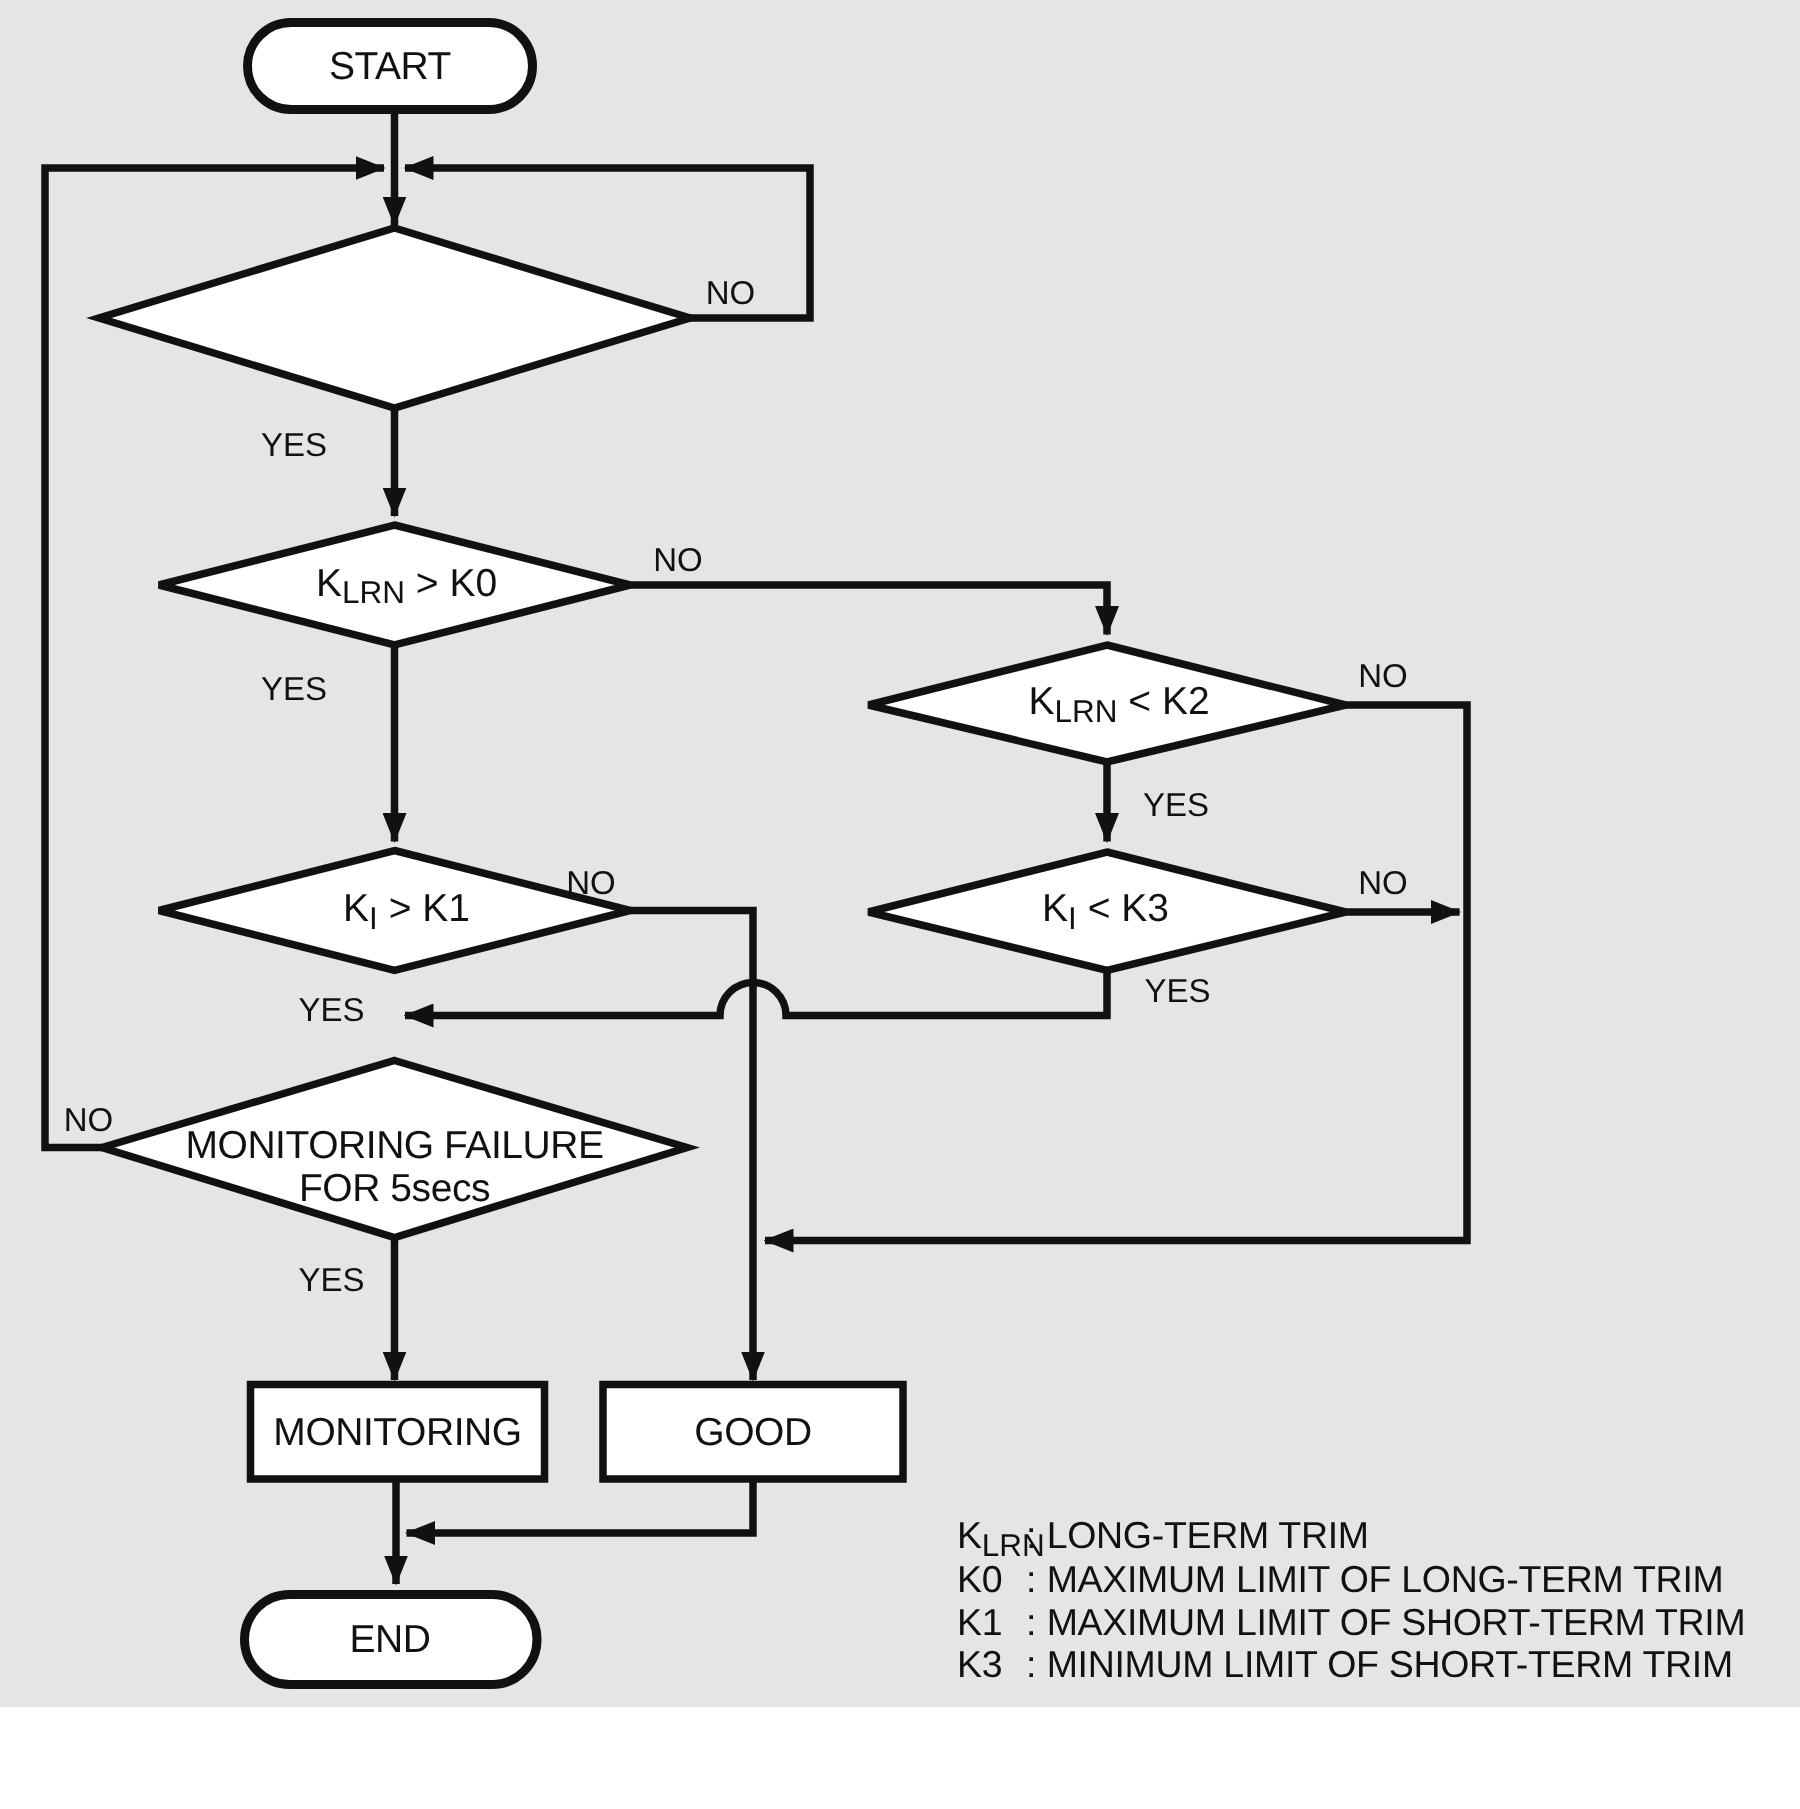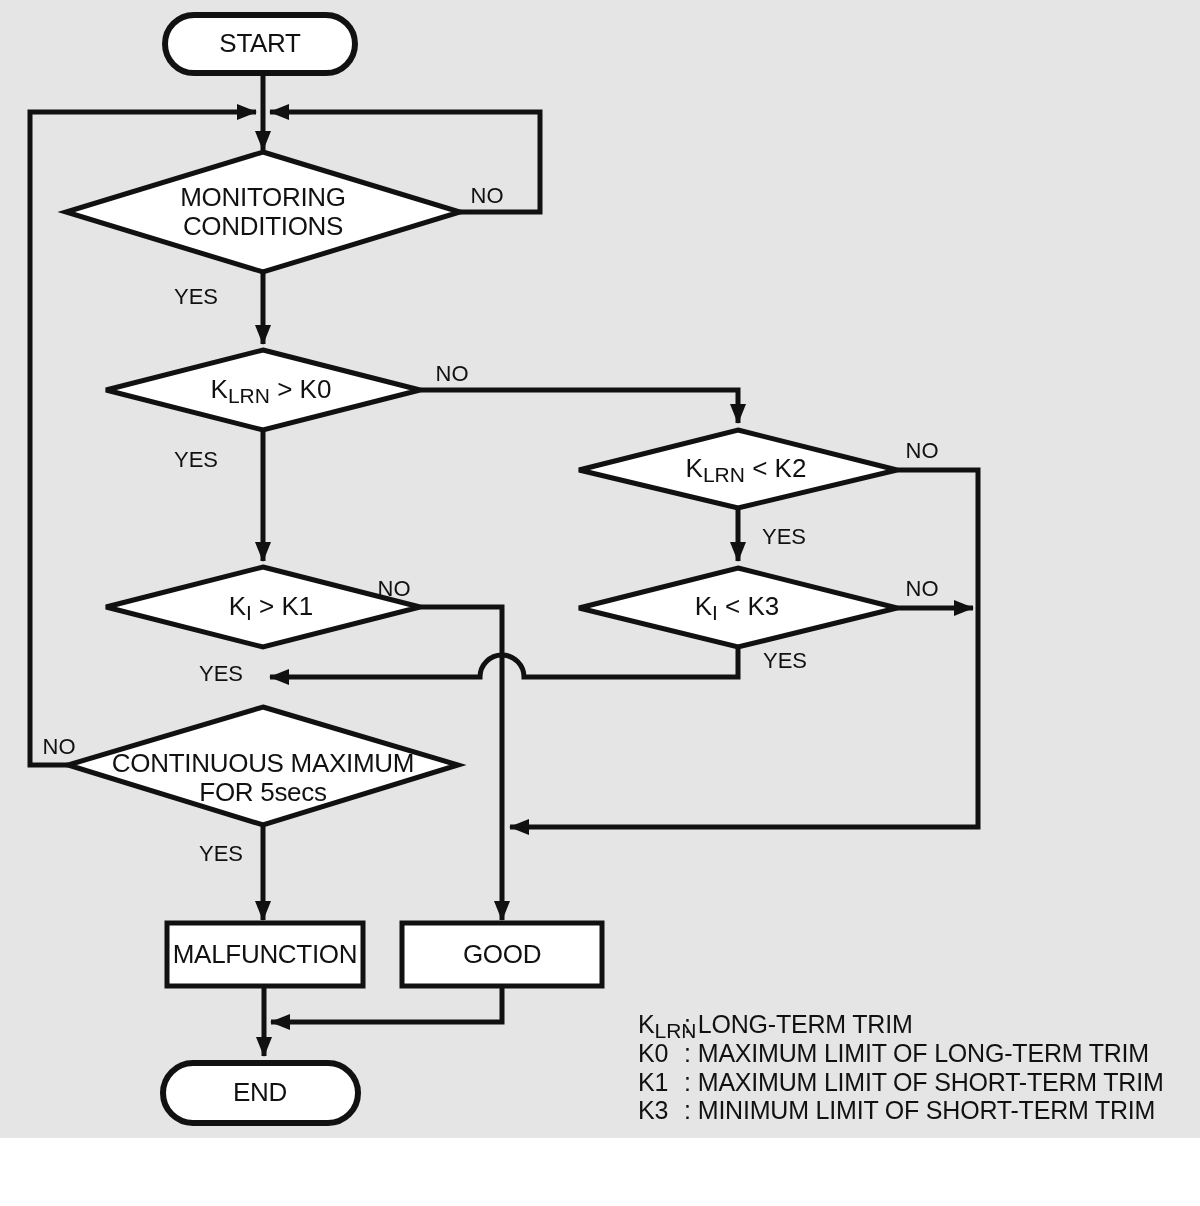--- a/index.html
+++ b/index.html
@@ -63,39 +63,35 @@
       <polygon points="738,568 897,608 738,647 579,608" stroke-width="5"></polygon>
       <polygon points="263,707 458,765 263,825 68,765" stroke-width="5"></polygon>
       <rect x="167" y="923" width="196" height="63" stroke-width="5"></rect>
       <rect x="402" y="923" width="200" height="63" stroke-width="5"></rect>
       <rect x="163" y="1063" width="195" height="60" rx="30" stroke-width="6"></rect>
     </g>
   </svg>
 
   <div class="lbl node-text" style="left:260px;top:44px">START</div>
 
-  <div class="lbl node-text" style="left:263px;top:212px">
-    <div>MONITORING</div>
-    <div>CONDITIONS</div>
-  </div>
 
   <div class="lbl formula" style="left:271px;top:391px"><span>K</span><span class="sb">LRN</span><span class="rest"> &gt; K0</span></div>
 
   <div class="lbl formula" style="left:271px;top:608px"><span>K</span><span class="sb">I</span><span class="rest"> &gt; K1</span></div>
 
   <div class="lbl formula" style="left:746px;top:470px"><span>K</span><span class="sb">LRN</span><span class="rest"> &lt; K2</span></div>
 
   <div class="lbl formula" style="left:737px;top:608px"><span>K</span><span class="sb">I</span><span class="rest"> &lt; K3</span></div>
 
   <div class="lbl node-text" style="left:263px;top:778px">
-    <div>CONTINUOUS MAXIMUM</div>
+    <div>MONITORING FAILURE</div>
     <div>FOR 5secs</div>
   </div>
 
-  <div class="lbl node-text" style="left:265px;top:955px">MALFUNCTION</div>
+  <div class="lbl node-text" style="left:265px;top:955px">MONITORING</div>
 
   <div class="lbl node-text" style="left:502px;top:955px">GOOD</div>
 
   <div class="lbl node-text" style="left:260px;top:1093px">END</div>
 
   <div class="lbl edge-text" style="left:487px;top:196px">NO</div>
   <div class="lbl edge-text" style="left:196px;top:297px">YES</div>
   <div class="lbl edge-text" style="left:452px;top:374px">NO</div>
   <div class="lbl edge-text" style="left:196px;top:460px">YES</div>
   <div class="lbl edge-text" style="left:394px;top:589px">NO</div>

